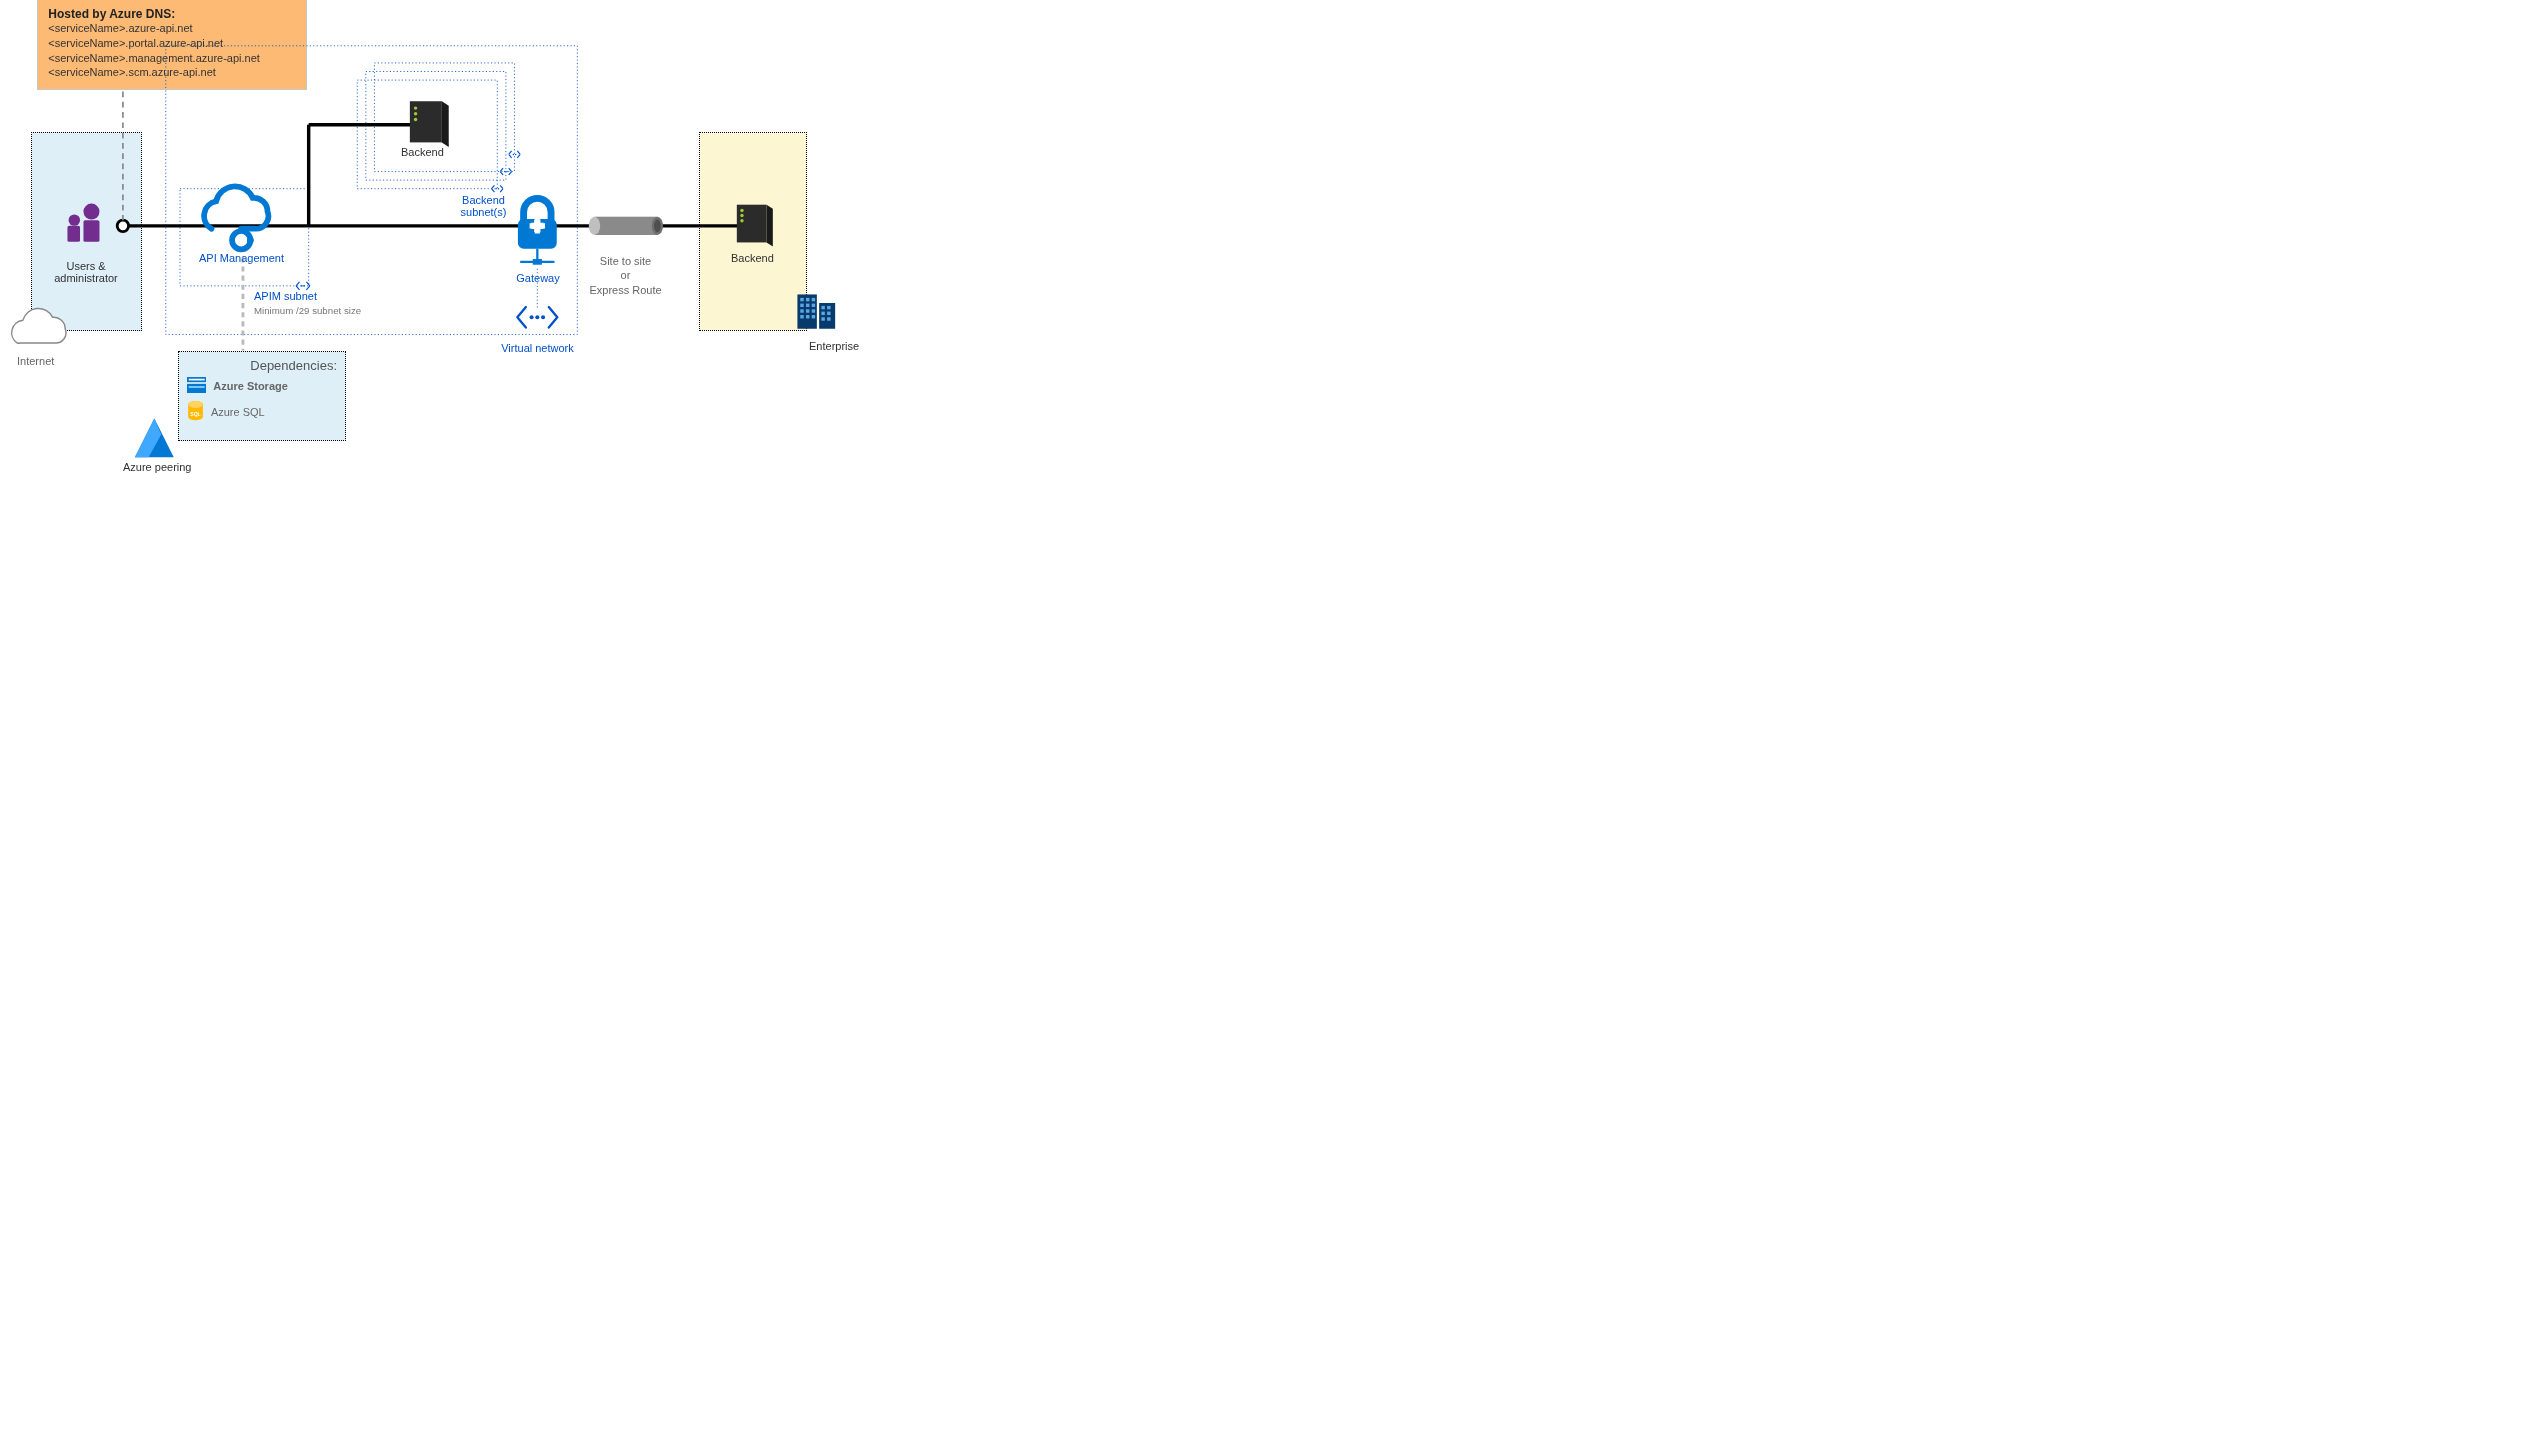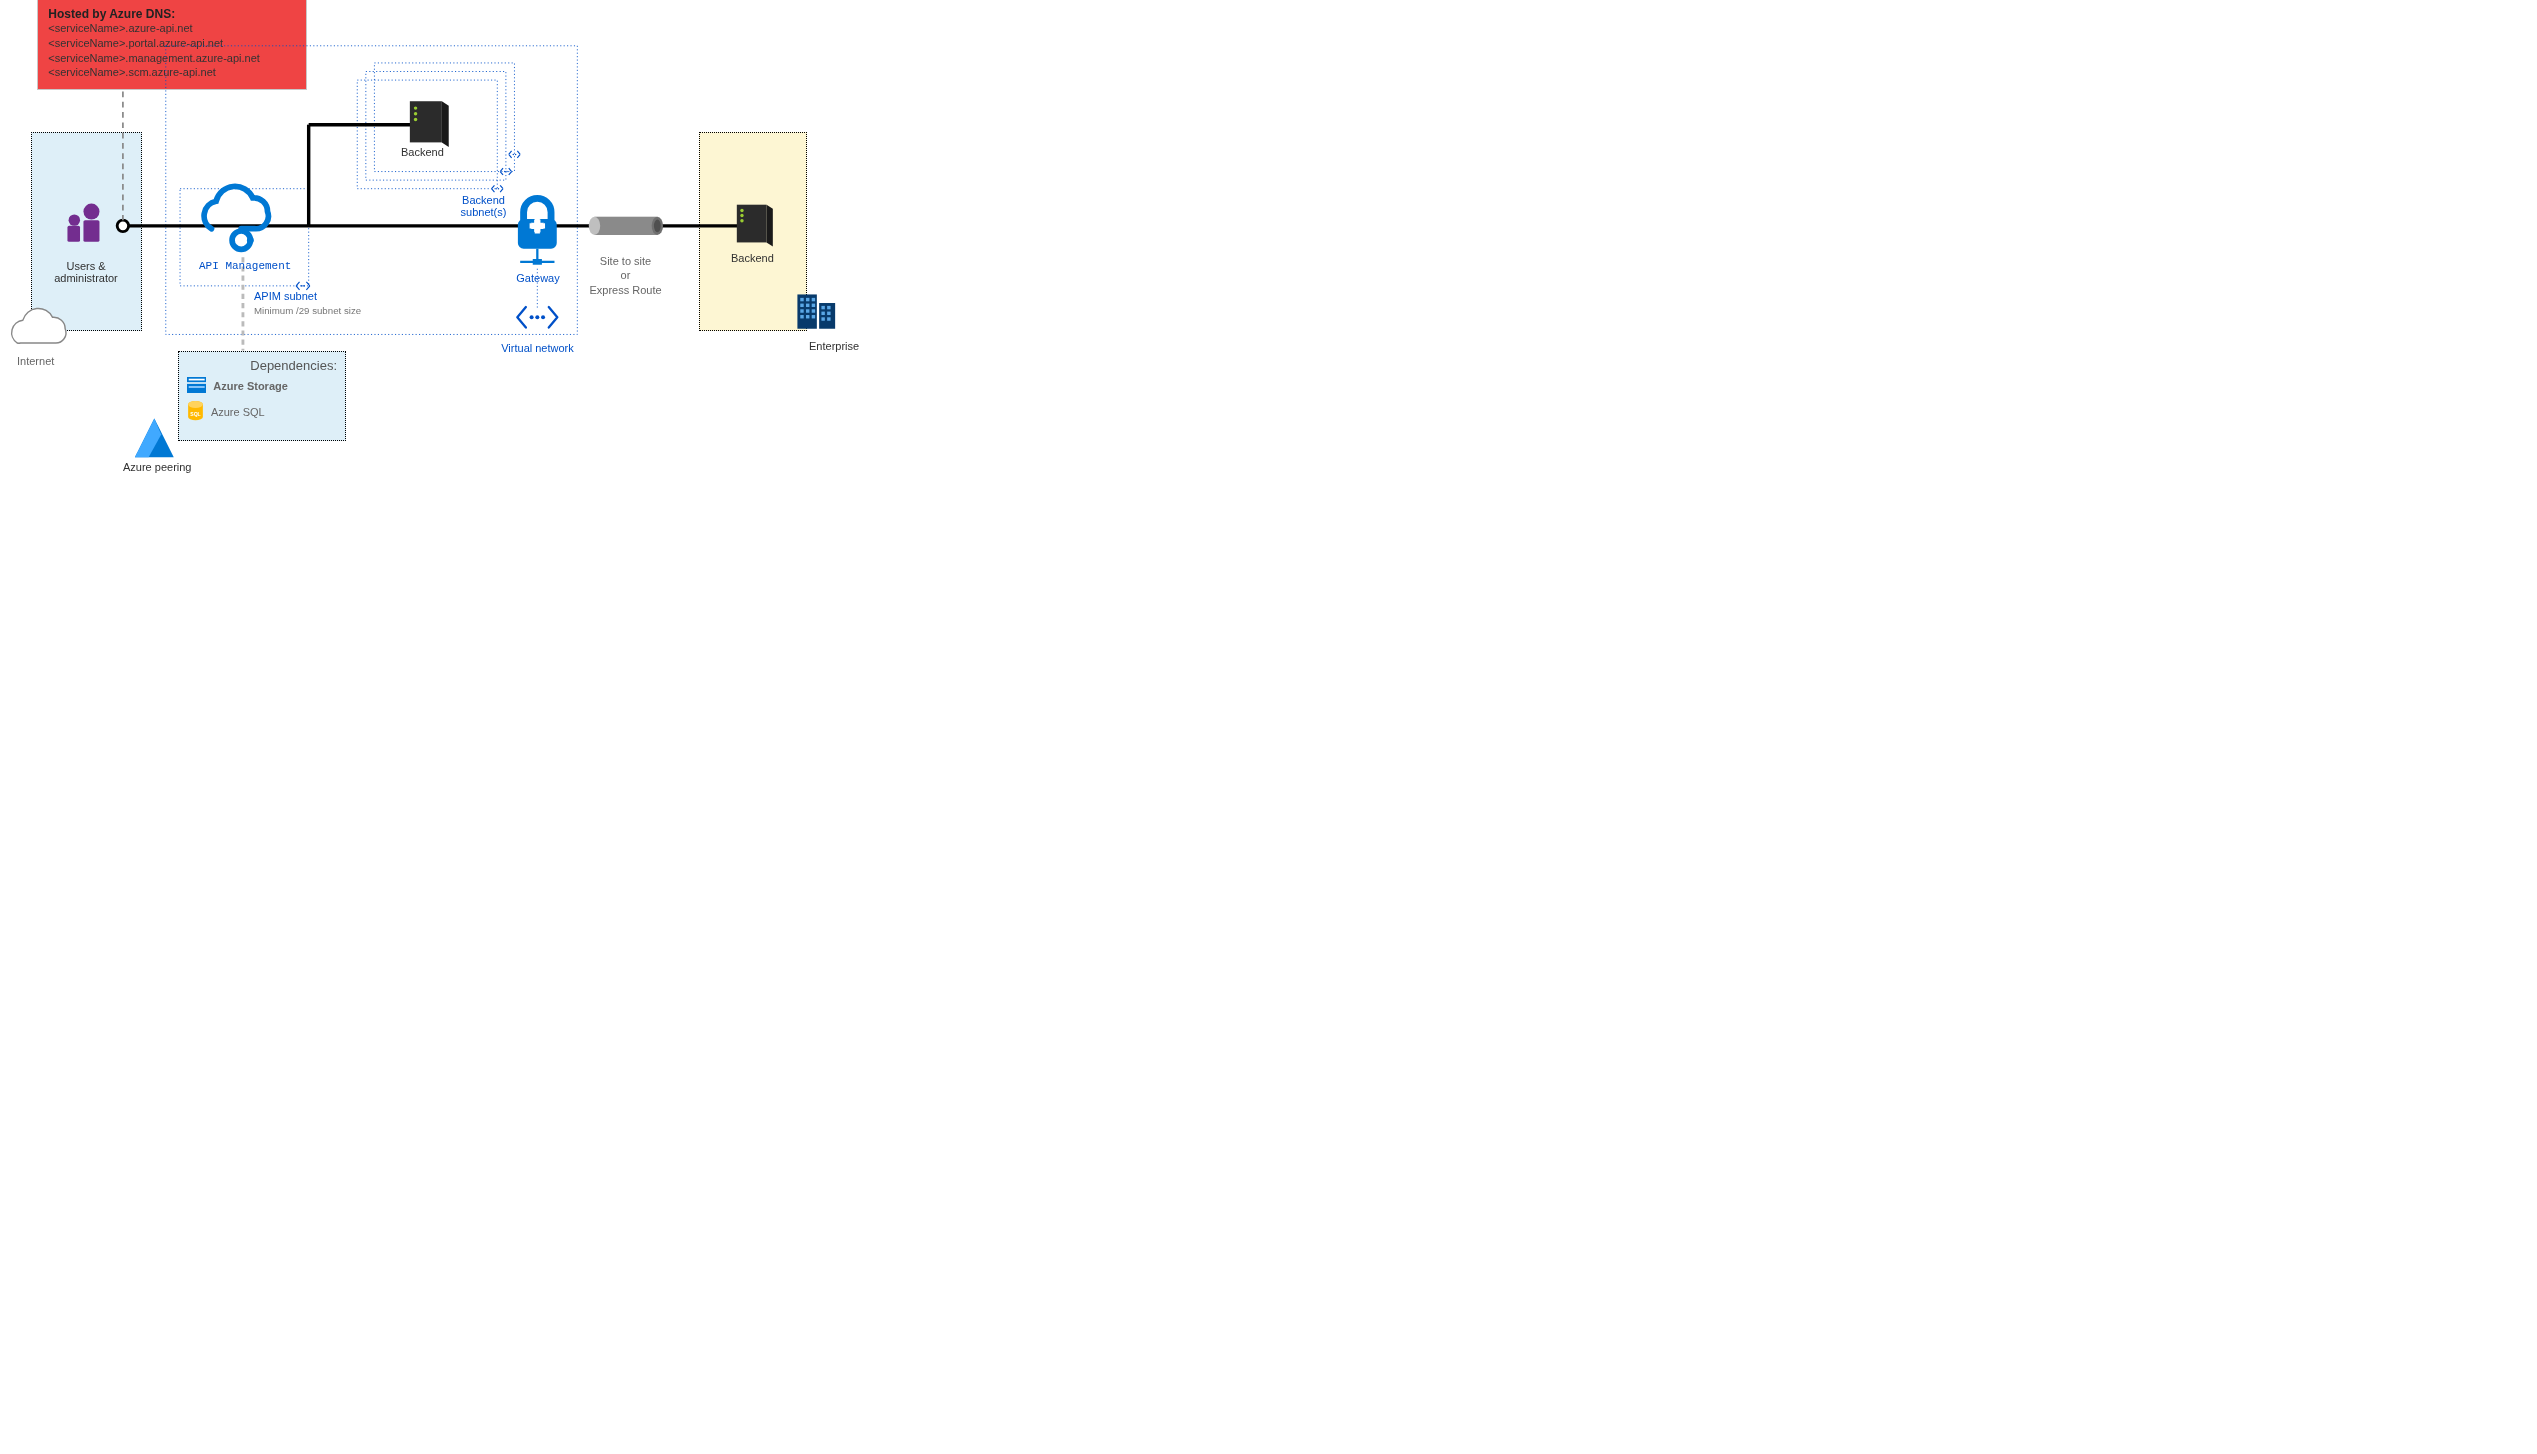--- a/index.html
+++ b/index.html
@@ -2,21 +2,21 @@
 <html style="font-size:9.1px"><head>
 <meta charset="utf-8">
 <style>
   html,body{margin:0;padding:0;font-family:"Segoe UI",Arial,sans-serif;background:#fff;}
   .canvas{position:relative;width:846px;height:486px;background:#fff;}
   .abs{position:absolute;}
   .dotted-box{border:1.1px dotted #000;}
   .label{color:#303030;font-size:11px;}
   .label-blue{color:#0050c8;font-size:11px;}
   .label-grey{color:#666;font-size:11px;}
-  .info-box{background:#ef4444;border:0.6px solid #c8c8c8;border-top:none;padding:6.9px 10.3px 9.1px 10.3px;}
+  .info-box{background:#fdba74;border:0.6px solid #c8c8c8;border-top:none;padding:6.9px 10.3px 9.1px 10.3px;}
   .info-title{font-weight:700;font-size:12px;color:#222;}
   .info-line{font-size:11px;color:#333;line-height:1.35;}
   .center{text-align:center;}
   .small-grey{color:#777;font-size:9.7px;}
   text{font-family:"Segoe UI",Arial,sans-serif;}
 </style>
 </head>
 <body>
 
 <div class="canvas">
@@ -191,21 +191,21 @@
         <rect x="2" y="-20" width="6" height="6"></rect>
           <rect x="12" y="-20" width="6" height="6"></rect>
       </g>
     </g>
   </svg>
 
   <div class="abs label center" style="left:46px;top:260px;width:80px;white-space:pre-line;">Users &amp;
 administrator</div>
   <div class="abs label-grey" style="left:17px;top:355px;">Internet</div>
 
-  <div class="abs label-blue" style="left:199px;top:260px;font-family:Liberation Mono, monospace;">API Management</div>
+  <div class="abs label-blue" style="left:199px;top:252px;">API Management</div>
   <div class="abs label-blue" style="left:254px;top:290px;">APIM subnet</div>
   <div class="abs small-grey" style="left:254px;top:305px;">Minimum /29 subnet size</div>
 
   <div class="abs label" style="left:401px;top:146px;">Backend</div>
   <div class="abs label-blue center" style="left:452px;top:194px;width:63px;white-space:pre-line;">Backend
 subnet(s)</div>
 
   <div class="abs label-blue center" style="left:515px;top:272px;width:46px;">Gateway</div>
   <div class="abs label-blue center" style="left:492px;top:342px;width:91px;">Virtual network</div>
 

